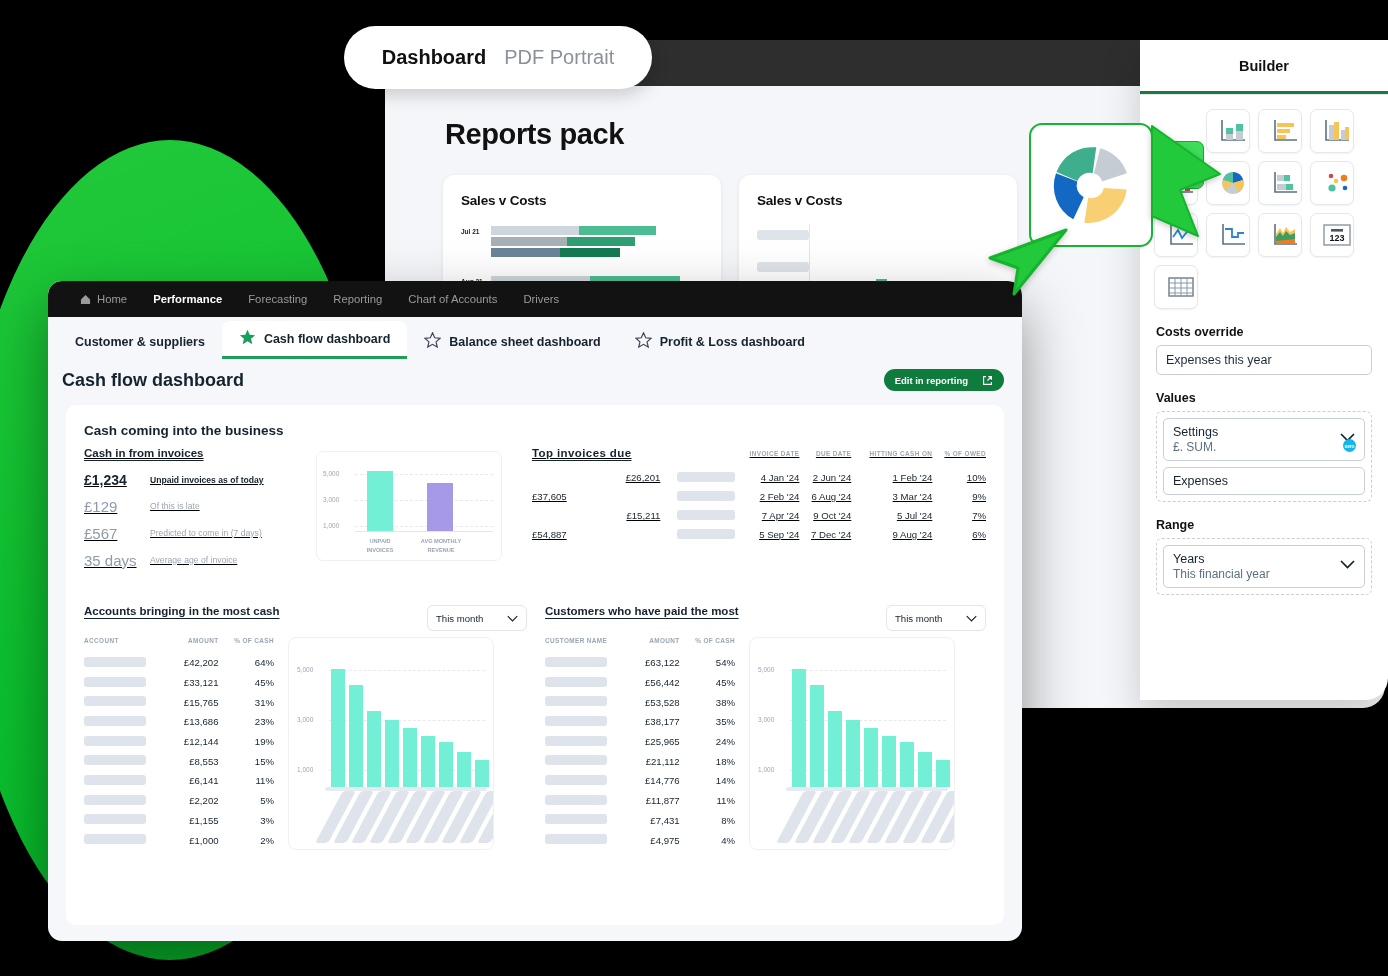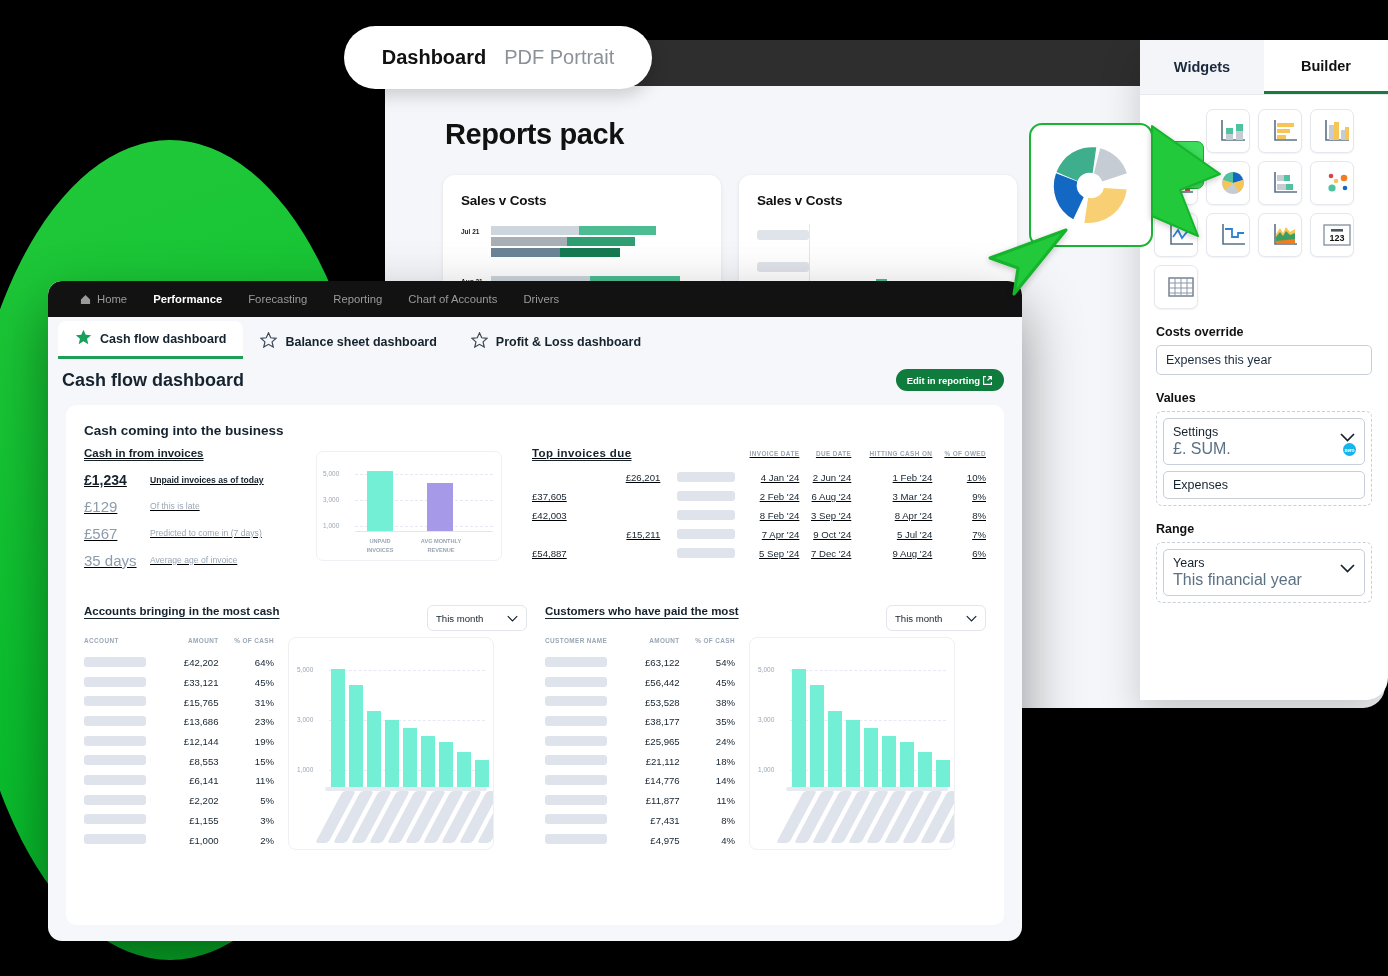--- a/index.html
+++ b/index.html
@@ -87,21 +87,21 @@
   }
   .b-box{
     border:1px dashed #c9cfd8; border-radius:6px; padding:6px; background:#fff;
   }
   .b-pill{
     border:1px solid #c9cfd8; border-radius:5px; background:#fff;
     padding:6px 9px; position:relative; margin-bottom:6px;
   }
   .b-pill:last-child{ margin-bottom:0; }
   .b-pill .t1{ font-size:12.5px; color:#15232f; }
-  .b-pill .t2{ font-size:16px; color:#5b7184; margin-top:1px; }
+  .b-pill .t2{ font-size:12px; color:#5b7184; margin-top:1px; }
   .chev{ position:absolute; right:9px; top:9px; }
   .xbadge{
     position:absolute; right:8px; bottom:8px; width:13px; height:13px;
     border-radius:50%; background:#13b5ea; color:#fff; font-size:5px;
     font-weight:bold; display:flex; align-items:center; justify-content:center;
     letter-spacing:-.2px;
   }
 
   
   .donut-w{
@@ -147,21 +147,21 @@
     font-size:12.5px; font-weight:bold; color:#15232f; cursor:pointer;
   }
   .tab.active{
     background:#fff; border-radius:8px 8px 0 0; height:38px;
     border-bottom:3px solid #1e9e57;
   }
   .page-head{ display:flex; align-items:center; justify-content:space-between; padding:10px 18px 0 14px; }
   .page-title{ font-size:18px; font-weight:bold; color:#15232f; }
   .editbtn{
     background:#0f7b3d; color:#fff; border-radius:14px; height:22px;
-    display:flex; align-items:center; gap:2px; padding:0 11px;
+    display:flex; align-items:center; gap:14px; padding:0 11px;
     font-size:9.5px; font-weight:bold; cursor:pointer;
   }
 
   .panel{
     margin:14px 18px 0 18px; background:#fff; border-radius:10px;
     height:520px; padding:18px 18px 0 18px; overflow:hidden;
   }
   .panel h3{ font-size:13.5px; font-weight:bold; color:#15232f; }
 
   .sec-h{
@@ -295,21 +295,20 @@
           </div>
         </div>
       </div>
 
     </div>
   </div>
 
   <div class="builder">
 
     <div class="b-tabs">
-      <div class="b-tab">Widgets</div>
       <div class="b-tab active">Builder</div>
     </div>
 
     <div class="b-grid">
 
       <div style="width:44px;height:44px"></div>
 
       <div class="w-ico">
         <svg width="28" height="26" viewBox="0 0 28 26">
             <path d="M3 2v20h23" stroke="#5b7185" stroke-width="1.6" fill="none"></path>
@@ -494,20 +493,23 @@
         <a>Home</a>
       </span>
       <a class="active">Performance</a>
       <a>Forecasting</a>
       <a>Reporting</a>
       <a>Chart of  Accounts</a>
       <a>Drivers</a>
     </div>
 
     <div class="tabbar">
+      <div class="tab">
+        <span>Customer &amp; suppliers</span>
+      </div>
       <div class="tab active">
         <span>
           <svg width="17" height="17" viewBox="0 0 20 20">
               <path d="M10 1 l2.6 5.8 6.4.6 -4.8 4.2 1.4 6.2 -5.6-3.3 -5.6 3.3 1.4-6.2 -4.8-4.2 6.4-.6 Z" fill="#16a05a"></path>
             </svg>
         </span>
         <span>Cash flow dashboard</span>
       </div>
       <div class="tab">
         <span>
@@ -602,28 +604,20 @@
                   <td>1 Feb '24</td>
                   <td>10%</td>
                 </tr>
                 <tr>
                   <td style="text-align:left">£37,605</td>
                   <td><i class="blk" style="width:58px"></i></td>
                   <td>2 Feb '24</td>
                   <td>6 Aug '24</td>
                   <td>3 Mar '24</td>
                   <td>9%</td>
-                </tr>
-                <tr>
-                  <td style="text-align:left">£42,003</td>
-                  <td><i class="blk" style="width:58px"></i></td>
-                  <td>8 Feb '24</td>
-                  <td>3 Sep '24</td>
-                  <td>8 Apr '24</td>
-                  <td>8%</td>
                 </tr>
                 <tr>
                   <td style="text-align:right">£15,211</td>
                   <td><i class="blk" style="width:58px"></i></td>
                   <td>7 Apr '24</td>
                   <td>9 Oct '24</td>
                   <td>5 Jul '24</td>
                   <td>7%</td>
                 </tr>
                 <tr>

